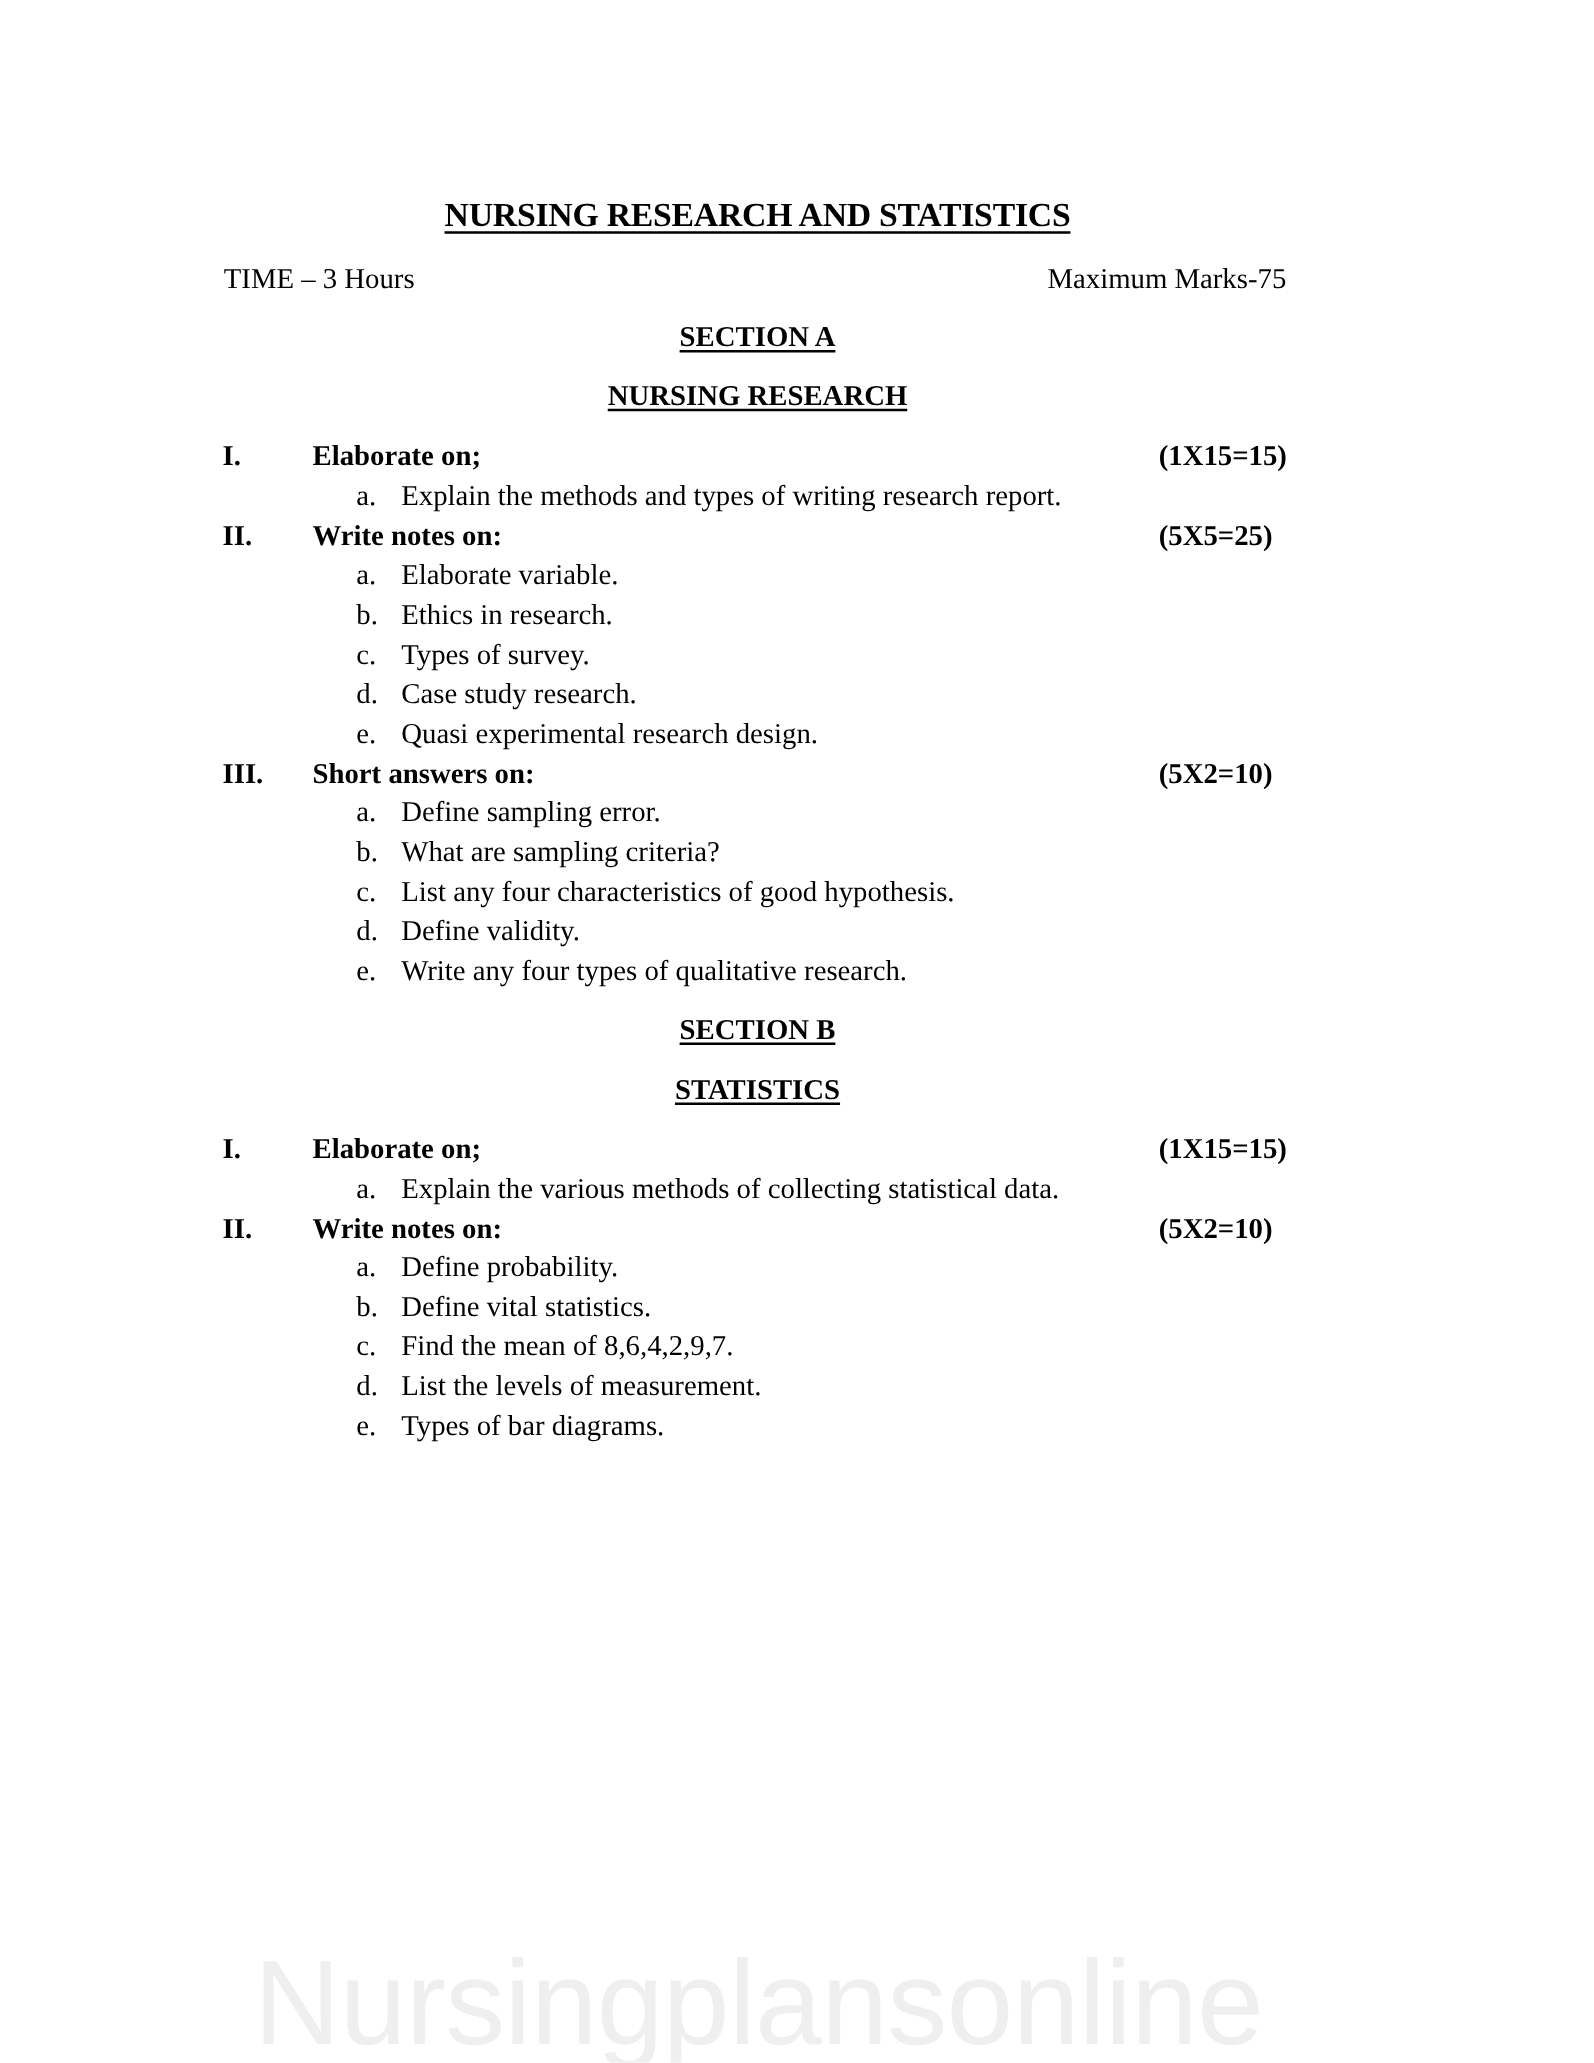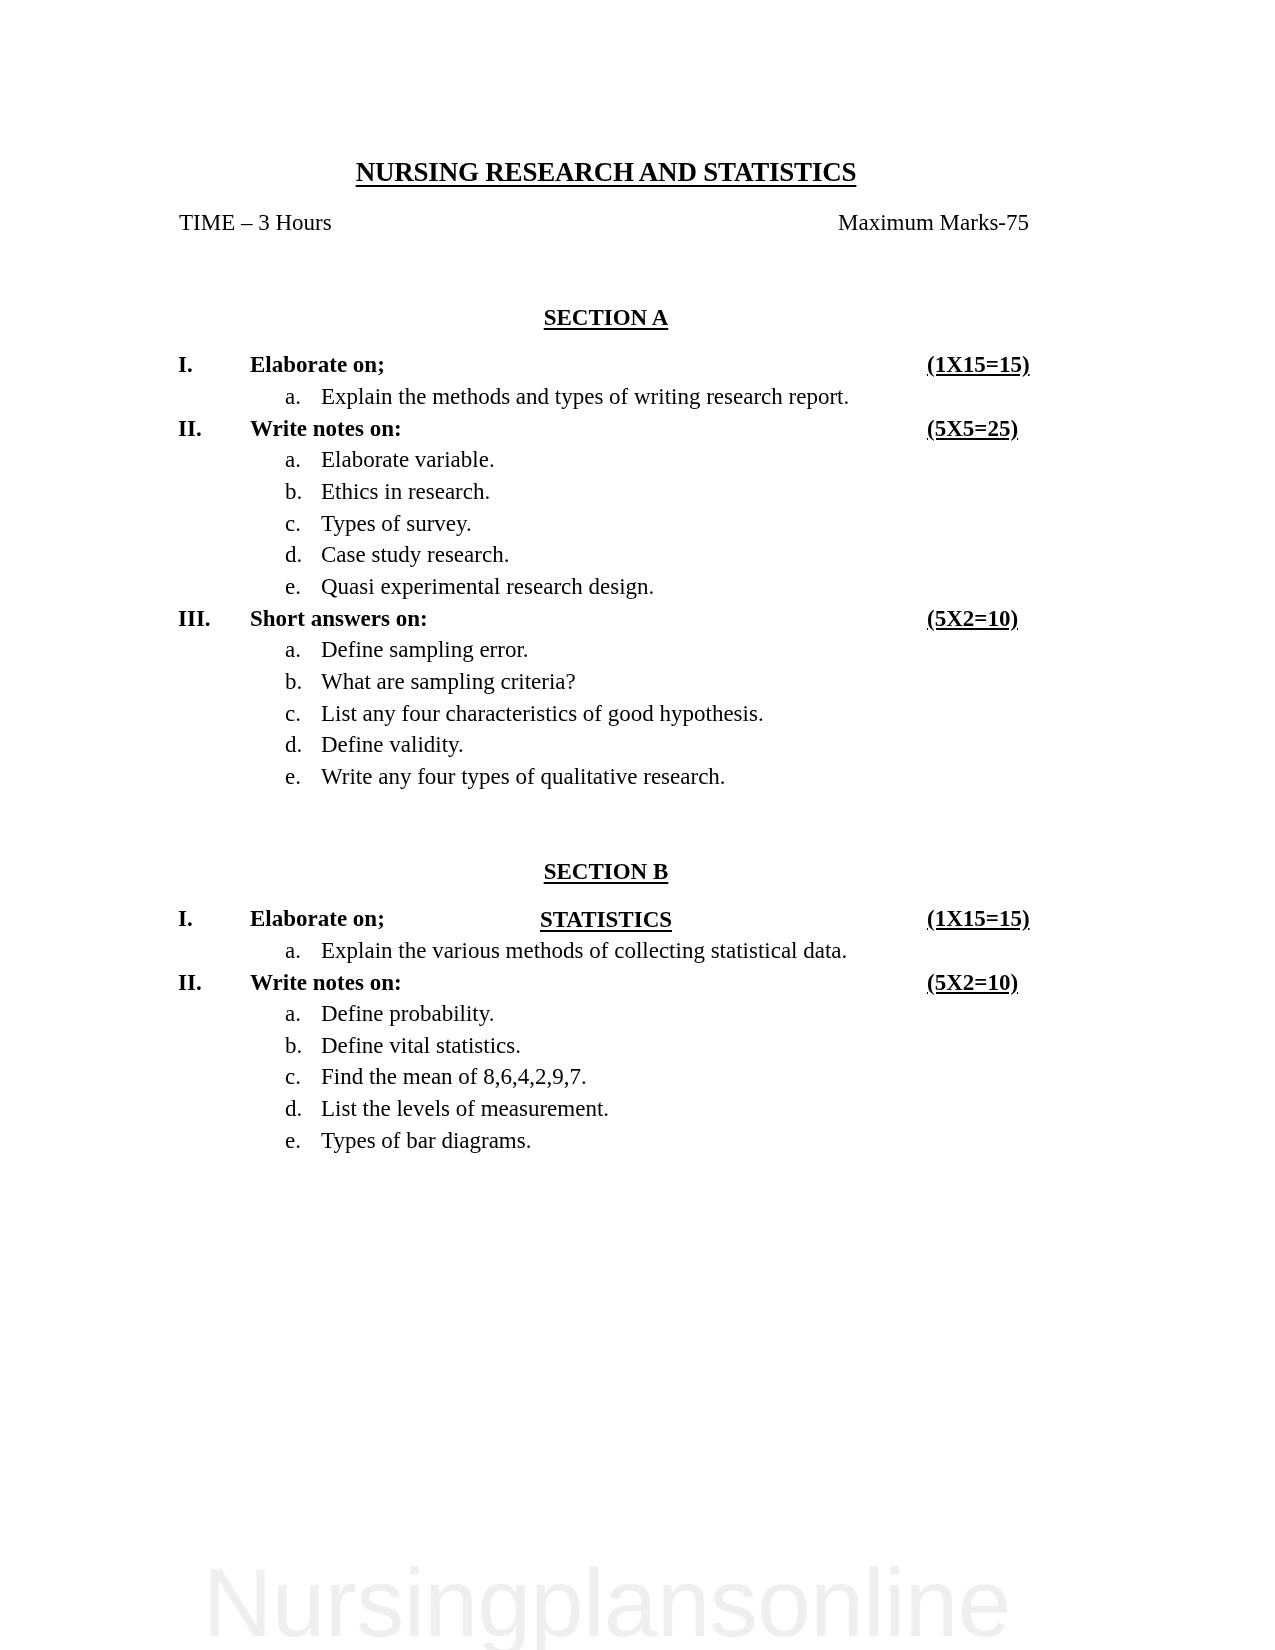--- a/index.html
+++ b/index.html
@@ -48,21 +48,20 @@
       position: absolute;
       left: 0;
       width: 1212px;
       text-align: center;
       font-size: 23px;
       font-weight: bold;
       text-decoration: underline;
       text-decoration-thickness: 2px;
       text-underline-offset: 3px;
       line-height: 30px;
-      margin-top: 48px;
     }
     .qrow {
       position: absolute;
       left: 0;
       width: 1275px;
       height: 32px;
       font-size: 23px;
       line-height: 30px;
     }
     .numeral {
@@ -72,21 +71,20 @@
     }
     .qtitle {
       position: absolute;
       left: 250px;
       font-weight: bold;
     }
     .marks {
       position: absolute;
       left: 927px;
       font-weight: bold;
-      text-decoration: underline;
     }
     .item {
       position: absolute;
       left: 0;
       width: 1275px;
       height: 32px;
       font-size: 23px;
       line-height: 30px;
     }
     .item .letter {
@@ -113,20 +111,21 @@
 <body>
 
 <div class="page">
 
   <div class="title">NURSING RESEARCH AND STATISTICS</div>
 
   <div class="meta left">TIME – 3 Hours</div>
   <div class="meta right">Maximum Marks-75</div>
 
   <div class="heading" style="top:243px;">SECTION A</div>
+  <div class="heading" style="top:290px;">NURSING RESEARCH</div>
 
   <div class="qrow" style="top:338px;">
     <span class="numeral">I.</span>
     <span class="qtitle">Elaborate on;</span>
     <span class="marks">(1X15=15)</span>
   </div>
   <div class="item" style="top:370px;">
     <span class="letter">a.</span>
     <span class="text">Explain the methods and types of writing research report.</span>
   </div>

